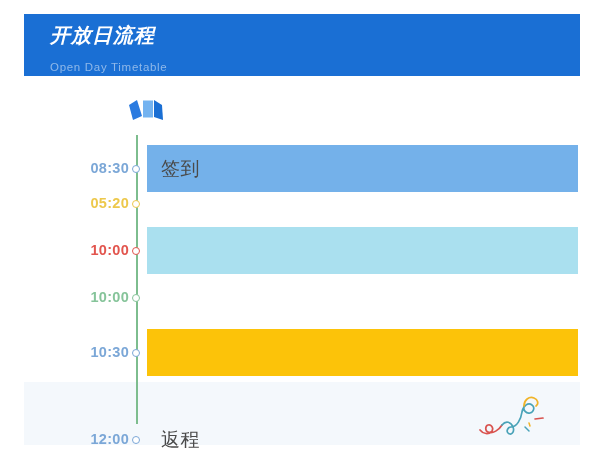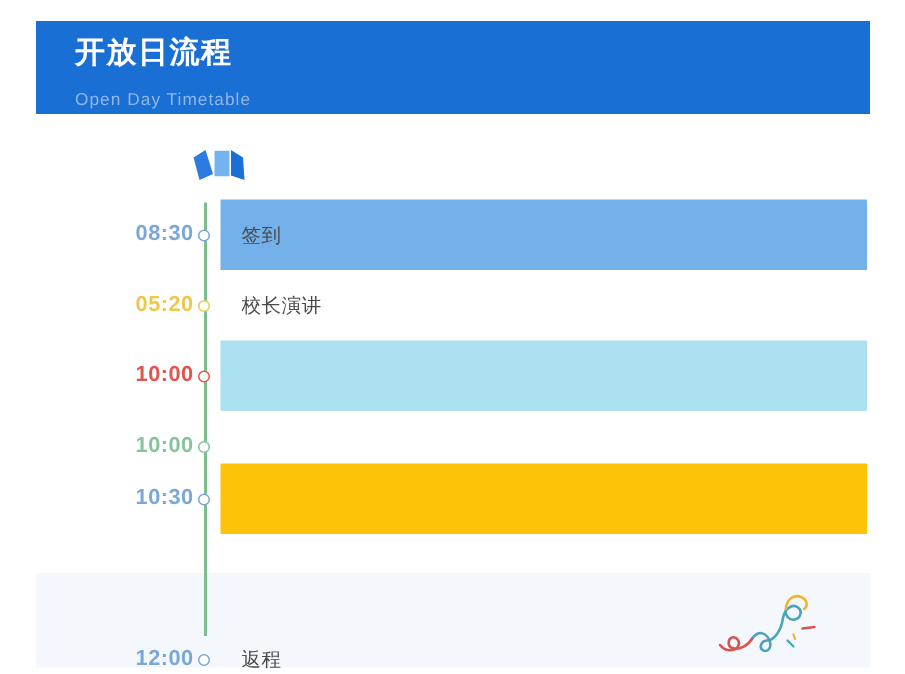--- a/index.html
+++ b/index.html
@@ -33,20 +33,21 @@
     box-sizing: border-box;
     padding: 9px 0 0 26px;
   }
   .header-title {
     color: #ffffff;
     font-size: 20px;
     font-weight: bold;
     line-height: 25px;
     letter-spacing: 1px;
     white-space: nowrap;
+    font-style: italic;
   }
   .header-subtitle {
     color: #8fb8e9;
     font-size: 11.5px;
     font-weight: normal;
     line-height: 15px;
     letter-spacing: 0.7px;
     white-space: nowrap;
     margin-top: 12px;
   }
@@ -122,21 +123,21 @@
     background: #ffffff;
     border: 1.6px solid #999;
     box-sizing: border-box;
   }
   .label {
     position: absolute;
     left: 161px;
     top: 0;
     height: 47px;
     line-height: 47px;
-    font-size: 13px;
+    font-size: 19px;
     color: #4a4a4a;
     white-space: nowrap;
     letter-spacing: 0.4px;
   }
 
   
   .deco-doodle {
     position: absolute;
     left: 477px;
     top: 392px;
@@ -160,47 +161,46 @@
       <rect x="17" y="4.5" width="10" height="17" fill="#74b3f0"></rect>
       <path d="M28 4 L36 9 L37 24 L28 21 Z" fill="#1a6fd4"></path>
     </svg>
   </div>
 
   <div class="bottom-panel" style="background: rgb(244, 248, 252);"></div>
 
   <div class="timeline">
     <div class="tl-line" style="background: rgb(125, 189, 142);"></div>
 
-    <div class="row" style="top:0px;">
+    <div class="row" style="top:12px;">
       <div class="bar" style="background: rgb(116, 177, 234);"></div>
       <div class="time" style="color: rgb(123, 167, 215);">08:30</div>
       <div class="dot" style="border-color: rgb(123, 167, 215);"></div>
       <div class="label">签到</div>
     </div>
 
     <div class="row" style="top:47px;">
 
       <div class="time" style="color: rgb(237, 200, 75);">05:20</div>
       <div class="dot" style="border-color: rgb(237, 200, 75);"></div>
-      <div class="label">校长演讲</div>
     </div>
 
     <div class="row" style="top:94px;">
       <div class="bar" style="background: rgb(170, 224, 239);"></div>
       <div class="time" style="color: rgb(226, 85, 78);">10:00</div>
       <div class="dot" style="border-color: rgb(226, 85, 78);"></div>
     </div>
 
     <div class="row" style="top:141px;">
 
       <div class="time" style="color: rgb(134, 196, 154);">10:00</div>
       <div class="dot" style="border-color: rgb(134, 196, 154);"></div>
     </div>
 
-    <div class="row" style="top:176px;">
+    <div class="row" style="top:196px;">
       <div class="bar" style="background: rgb(252, 195, 9);"></div>
       <div class="time" style="color: rgb(123, 167, 215);">10:30</div>
       <div class="dot" style="border-color: rgb(123, 167, 215);"></div>
     </div>
 
     <div class="row" style="top:235px;margin-top:48px;">
 
       <div class="time" style="color: rgb(123, 167, 215);">12:00</div>
       <div class="dot" style="border-color: rgb(123, 167, 215);"></div>
       <div class="label">返程</div>

